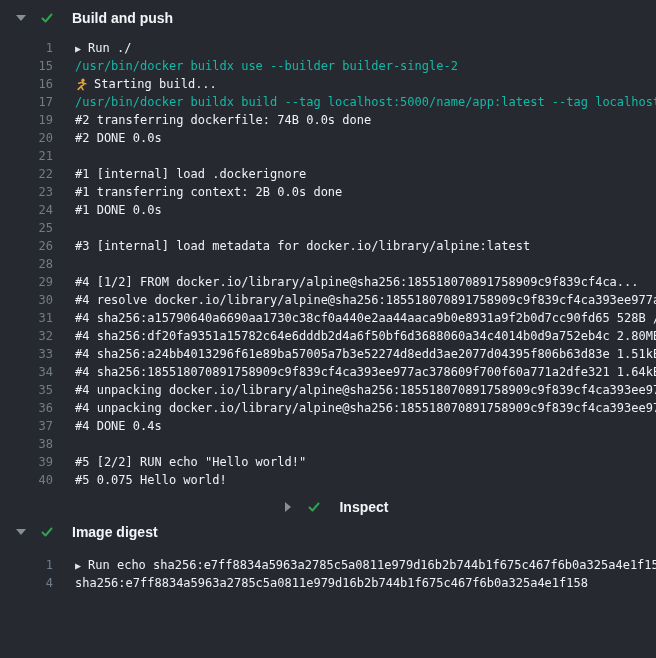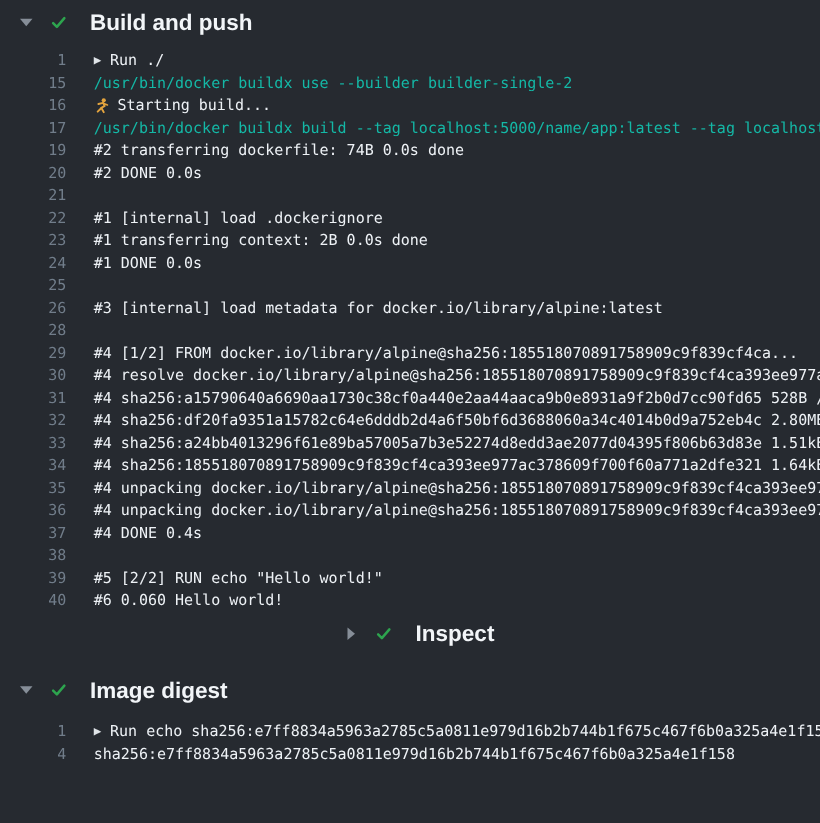--- a/index.html
+++ b/index.html
@@ -39,28 +39,28 @@
   .tri-right {
     width: 0; height: 0;
     border-top: 5px solid transparent;
     border-bottom: 5px solid transparent;
     border-left: 6px solid #868e98;
   }
   .check-box { margin-left: 13px; flex: none; display: flex; align-items: center; }
   .section-title {
     margin-left: 12px;
     font-family: "Liberation Sans", "DejaVu Sans", sans-serif;
-    font-size: 18px;
+    font-size: 14px;
     font-weight: 700;
     color: #f2f5f8;
   }
   .section-body { }
   .s0 .section-body { margin-top: 11px; }
   .s1 .section-header { margin-top: 8px; justify-content: center; }
-  .s2 .section-header { margin-top: 25px; }
+  .s2 .section-header { margin-top: 5px; }
   .s2 .section-body { margin-top: 14px; }
   .line {
     height: 18px;
     display: flex;
     align-items: center;
     white-space: pre;
     overflow: hidden;
     width: 656px;
   }
   .num {
@@ -126,21 +126,21 @@
         <div class="line"><span class="num">30</span><span class="txt"><span>#4 resolve docker.io/library/alpine@sha256:185518070891758909c9f839cf4ca393ee977ac37</span></span></div>
         <div class="line"><span class="num">31</span><span class="txt"><span>#4 sha256:a15790640a6690aa1730c38cf0a440e2aa44aaca9b0e8931a9f2b0d7cc90fd65 528B / 52</span></span></div>
         <div class="line"><span class="num">32</span><span class="txt"><span>#4 sha256:df20fa9351a15782c64e6dddb2d4a6f50bf6d3688060a34c4014b0d9a752eb4c 2.80MB / 2</span></span></div>
         <div class="line"><span class="num">33</span><span class="txt"><span>#4 sha256:a24bb4013296f61e89ba57005a7b3e52274d8edd3ae2077d04395f806b63d83e 1.51kB / 1</span></span></div>
         <div class="line"><span class="num">34</span><span class="txt"><span>#4 sha256:185518070891758909c9f839cf4ca393ee977ac378609f700f60a771a2dfe321 1.64kB / 1</span></span></div>
         <div class="line"><span class="num">35</span><span class="txt"><span>#4 unpacking docker.io/library/alpine@sha256:185518070891758909c9f839cf4ca393ee977ac</span></span></div>
         <div class="line"><span class="num">36</span><span class="txt"><span>#4 unpacking docker.io/library/alpine@sha256:185518070891758909c9f839cf4ca393ee977ac</span></span></div>
         <div class="line"><span class="num">37</span><span class="txt"><span>#4 DONE 0.4s</span></span></div>
         <div class="line"><span class="num">38</span><span class="txt"><span></span></span></div>
         <div class="line"><span class="num">39</span><span class="txt"><span>#5 [2/2] RUN echo "Hello world!"</span></span></div>
-        <div class="line"><span class="num">40</span><span class="txt"><span>#6 0.060 Hello world!</span></span></div>
+        <div class="line"><span class="num">40</span><span class="txt"><span>#5 0.075 Hello world!</span></span></div>
       </div>
     </div>
     <div class="section s1">
       <div class="section-header">
         <span class="tri-box">
           <span class="tri-right"></span>
         </span>
         <span class="check-box">
           <svg width="14" height="14" viewBox="0 0 14 14" class="row-icon">
             <polyline points="2.5,7.5 5.5,10.5 11.5,3.5" fill="none" stroke="#2da44e" stroke-width="2" stroke-linecap="round" stroke-linejoin="round"></polyline>

